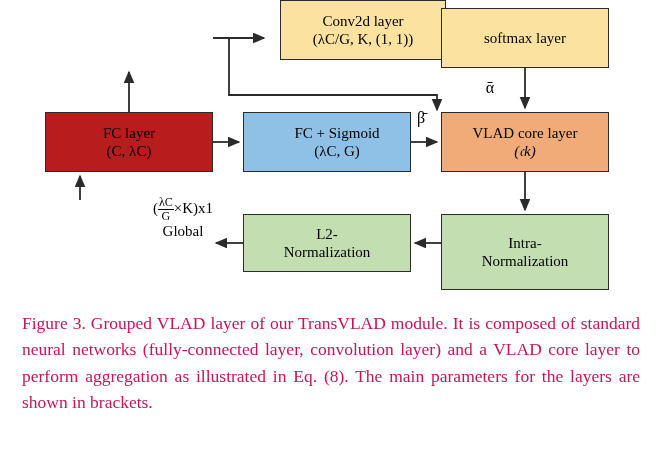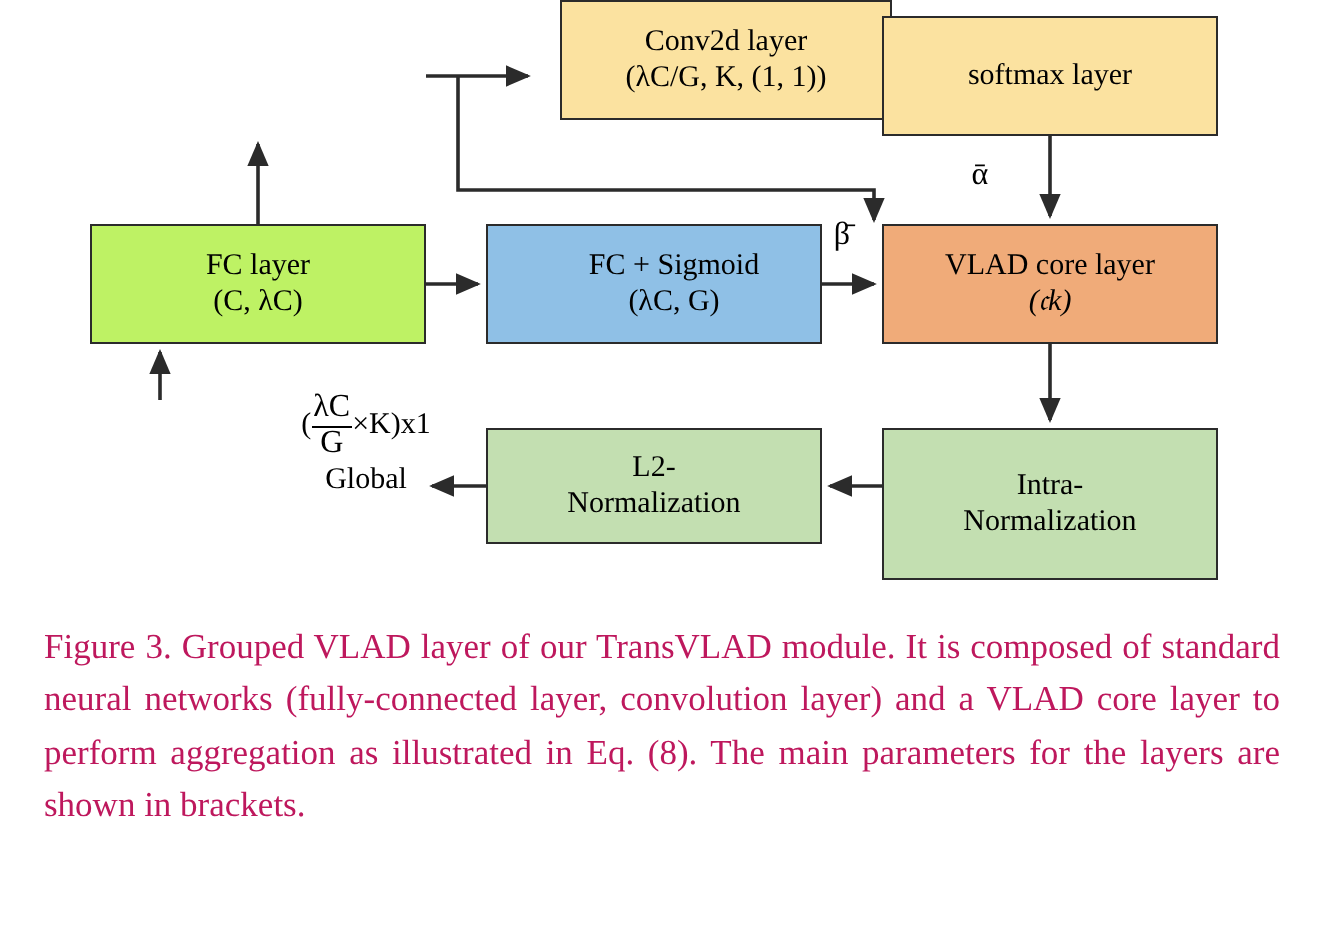--- a/index.html
+++ b/index.html
@@ -31,21 +31,21 @@
     align-items: center;
     justify-content: center;
     text-align: center;
     font-family: "Liberation Serif", serif;
     font-size: 15px;
     line-height: 1.22;
     color: #000;
   }
   .box .l2 { display: block; }
   .yellow { background: #fbe2a0; }
-  .lightblue { background: #bef264; }
+  .lightblue { background: #b91c1c; }
   .blue { background: #8fc0e6; }
   .orange { background: #f0ab79; }
   .green { background: #c3dfb1; }
 
   
   #box-divide   { left: 45px;  top: 8px;   width: 168px; height: 60px; }
   #box-conv2d   { left: 268px; top: 0;   width: 166px; height: 60px; margin-left: 12px; }
   #box-softmax  { left: 441px; top: 8px;   width: 168px; height: 60px; align-items: center; }
 
   #box-fc       { left: 45px;  top: 112px; width: 168px; height: 60px; }
@@ -67,21 +67,21 @@
   #lbl-beta  { left: 404px; top: 108px; width: 34px; font-size: 16px; }
   #lbl-ma    { left: 36px;  top: 206px; width: 92px; text-align: center; }
   #lbl-ma .m { font-size: 16px; }
   #lbl-ma .dims { display: block; font-size: 15px; }
   #lbl-global {
     left: 122px; top: 196px; width: 122px; text-align: center; font-size: 15px;
   }
   #lbl-global .frac {
     display: inline-block;
     vertical-align: middle;
-    font-size: 16px;
+    font-size: 12px;
     line-height: 1.05;
   }
   #lbl-global .frac .num { display: block; border-bottom: 1px solid #000; padding: 0 1px; }
   #lbl-global .frac .den { display: block; padding: 0 1px; }
   #lbl-global .gd { display: block; }
 
   svg.arrows {
     position: absolute;
     left: 0; top: 0;
     width: 660px; height: 300px;

